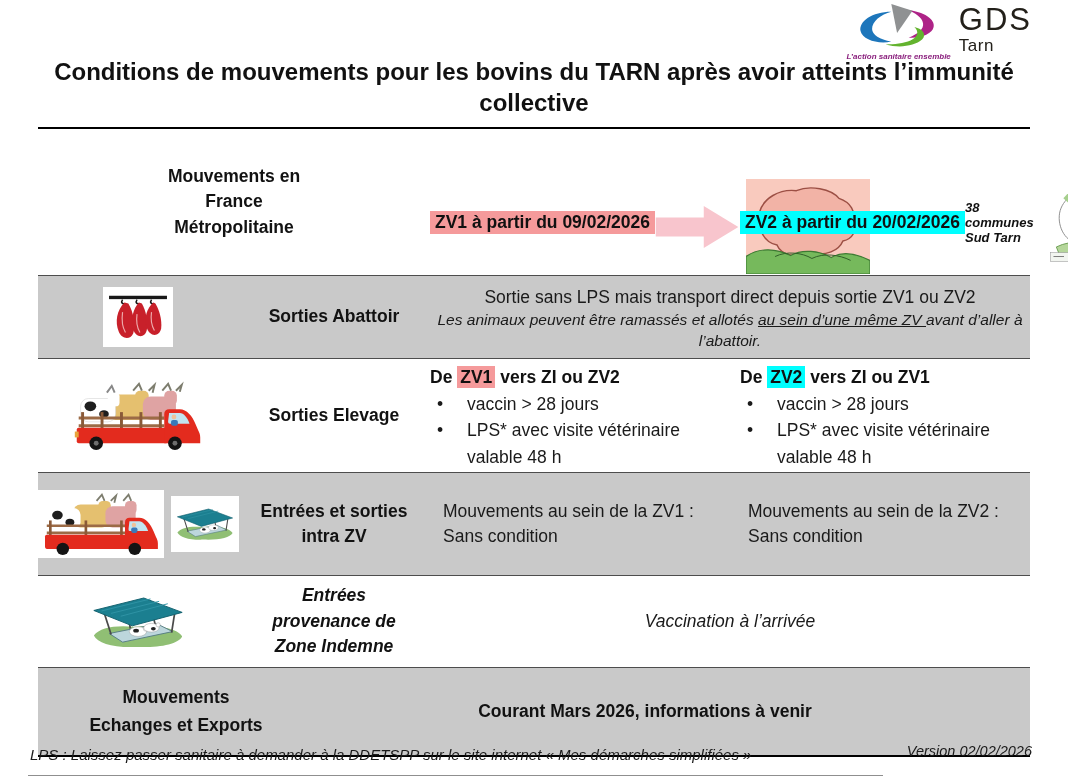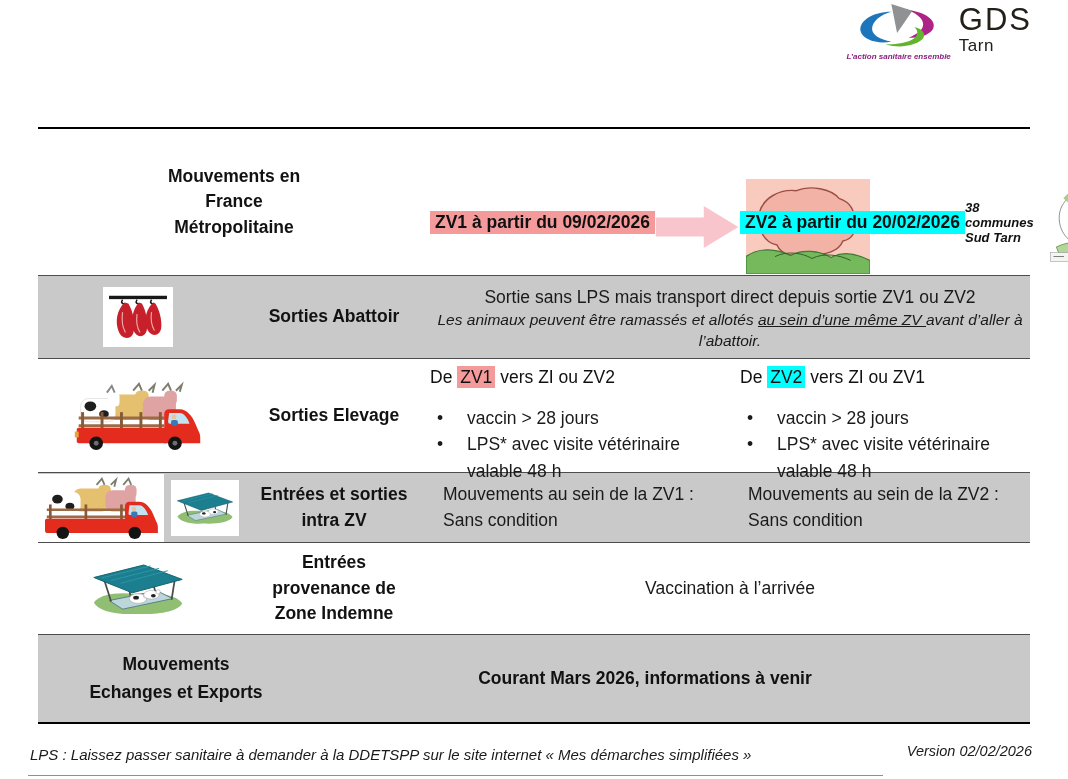--- a/index.html
+++ b/index.html
@@ -45,35 +45,35 @@
   
   .row-abattoir { height:84px; }
   .row-abattoir .span-bc { padding-top:4px; }
   .abattoir-line1 { font-size:17.5px; color:#1a1a1a; }
   .abattoir-note { font-size:15.5px; font-style:italic; max-width:620px; margin:2px auto 0; line-height:1.35; color:#1a1a1a; }
   .abattoir-note .ul { text-decoration:underline; }
 
   
   .row-elevage { height:113px; }
   .row-elevage .col-b, .row-elevage .col-c { padding-top:8px; }
-  .elev-heading { font-size:17.5px; font-weight:normal; margin-bottom:17px; color:#111; }
+  .elev-heading { font-size:17.5px; font-weight:bold; margin-bottom:3px; color:#111; }
   .elev-heading .hl-pink, .elev-heading .hl-cyan { padding:1px 3px; }
   .bullets { list-style:none; font-size:17.5px; line-height:1.5; color:#1a1a1a; }
   .bullets li { position:relative; padding-left:37px; }
   .bullets li::before { content:"•"; position:absolute; left:7px; top:0; }
 
   
-  .row-intra { height:71px; }
+  .row-intra { height:104px; }
   .row-intra .col-b, .row-intra .col-c { display:flex; align-items:center; }
   .intra-text { font-size:17.5px; line-height:1.45; white-space:pre-line; color:#1a1a1a; }
   .row-intra .col-b .intra-text { padding-left:13px; }
   .row-intra .col-c .intra-text { padding-left:8px; }
 
   
-  .row-zi { height:91px; }
+  .row-zi { height:91px;font-style:italic; }
   .zi-text { font-size:17.5px; color:#1a1a1a; }
 
   
   .row-exports { height:90px;justify-content:flex-end; }
   .row-exports .col-a { padding-left:18px; }
   .exports-label { width:240px; text-align:center; font-weight:bold; font-size:17.5px; line-height:1.55; white-space:pre-line; color:#121212; }
   .exports-text { font-size:17.5px; font-weight:bold; color:#111; padding-right:170px; }
   .row-exports .span-bc { width:600px; }
 
   
@@ -98,20 +98,21 @@
         <polygon points="44,0 66,7 50,30" fill="#8f9192"></polygon>
       </svg>
       <div class="logo-tagline">L’action sanitaire ensemble</div>
     </div>
     <div class="logo-right">
       <div class="logo-brand">GDS</div>
       <div class="logo-region">Tarn</div>
     </div>
   </div>
 
+  <h1 class="title">Conditions de mouvements pour les bovins du TARN après avoir atteints l’immunité collective</h1>
 
   <div class="table">
 
     <div class="row row-header">
       <div class="col-a">
         <div class="label-cell" style="width:100%;">Mouvements en
 France
 Métropolitaine</div>
       </div>
       <div class="col-b zone-col">

